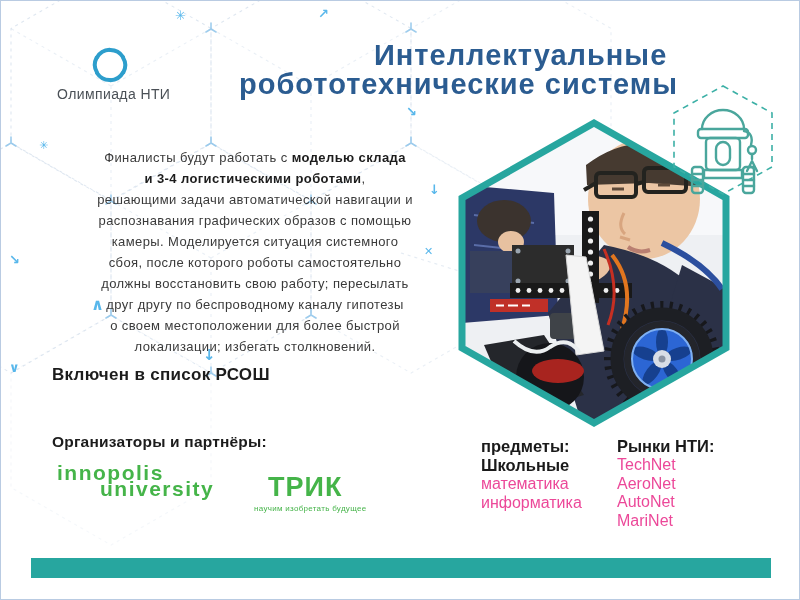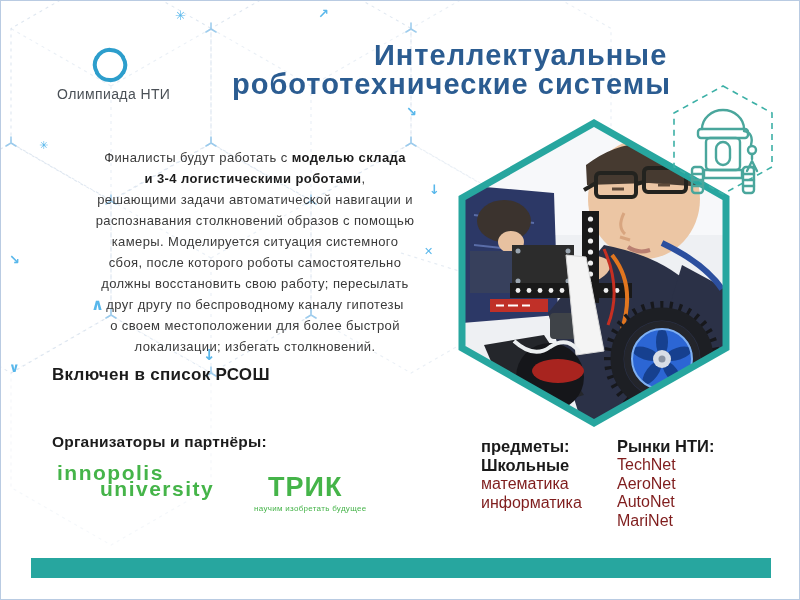--- a/index.html
+++ b/index.html
@@ -42,21 +42,21 @@
     font-weight:bold;font-size:27px;letter-spacing:1px;white-space:nowrap;
   }
   .trik-tag{
     position:absolute;left:253px;top:503px;color:var(--green);
     font-size:8px;letter-spacing:.3px;white-space:nowrap;
   }
   .column{position:absolute;top:436px;}
   .subjects{left:480px;width:135px;}
   .markets{left:616px;width:120px;}
   .col-h{font-weight:bold;font-size:16.5px;line-height:19px;color:#1A1A1A;white-space:nowrap;}
-  .colitem{font-size:16px;line-height:18.5px;color:#7f1d1d;white-space:nowrap;}
+  .colitem{font-size:16px;line-height:18.5px;color:#ec4899;white-space:nowrap;}
   .bar{
     position:absolute;left:30px;top:557px;width:740px;height:20px;
     background:var(--teal);
   }
   .glyph{
     position:absolute;color:var(--glyph);font-weight:bold;
     font-family:"DejaVu Sans",sans-serif;line-height:1;
   }
   .logo-label{
     position:absolute;left:56px;top:85px;font-size:14px;color:#4A5056;
@@ -114,28 +114,28 @@
       <path d="M23,5 a15,15 0 0 1 13,7" transform="rotate(120 23 20)"></path>
       <path d="M23,5 a15,15 0 0 1 13,7" transform="rotate(180 23 20)"></path>
       <path d="M23,5 a15,15 0 0 1 13,7" transform="rotate(240 23 20)"></path>
       <path d="M23,5 a15,15 0 0 1 13,7" transform="rotate(300 23 20)"></path>
     </g>
   </svg>
   <div class="logo-label">Олимпиада НТИ</div>
 
   <div>
     <span class="title-line" style="left:373px;top:39px">Интеллектуальные</span>
-    <span class="title-line" style="left:231px;top:68px">робототехнические системы</span>
+    <span class="title-line" style="left:238px;top:68px">робототехнические системы</span>
   </div>
 
   <div class="body-text">
       <div class="bline">Финалисты будут работать с <b>моделью склада</b></div>
       <div class="bline"><b>и 3-4 логистическими роботами</b>,</div>
       <div class="bline">решающими задачи автоматической навигации и</div>
-      <div class="bline">распознавания столкновений образов с помощью</div>
+      <div class="bline">распознавания графических образов с помощью</div>
       <div class="bline">камеры. Моделируется ситуация системного</div>
       <div class="bline">сбоя, после которого роботы самостоятельно</div>
       <div class="bline">должны восстановить свою работу; пересылать</div>
       <div class="bline">друг другу по беспроводному каналу гипотезы</div>
       <div class="bline">о своем местоположении для более быстрой</div>
       <div class="bline">локализации; избегать столкновений.</div>
     </div>
 
   <div class="note">Включен в список РСОШ</div>
 

